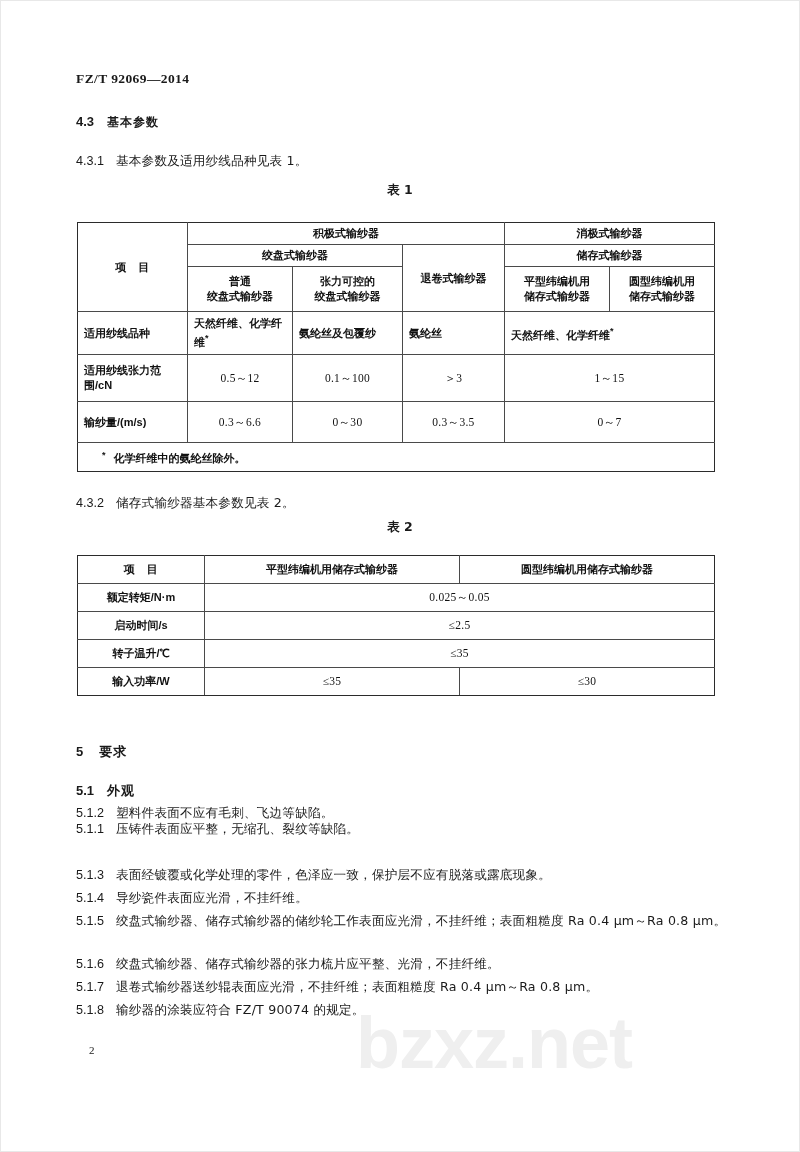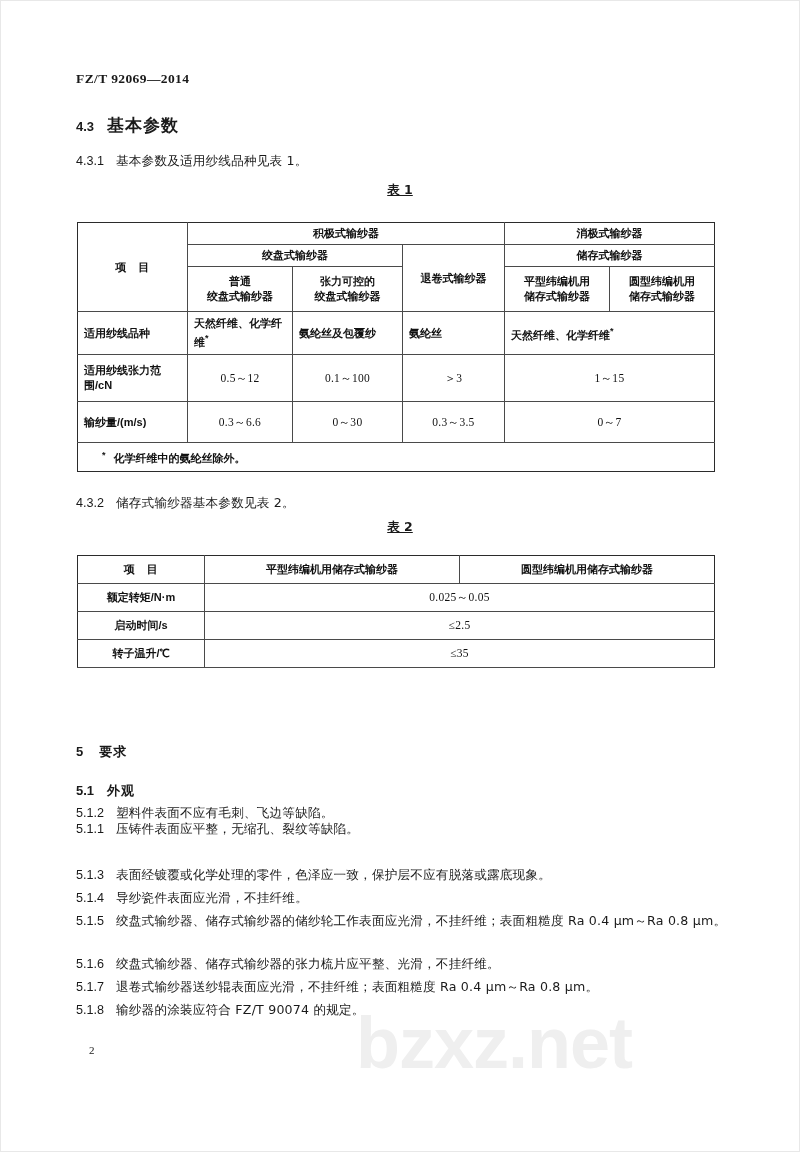--- a/index.html
+++ b/index.html
@@ -72,21 +72,20 @@
   }
   .cn { font-family: "DejaVu Sans", "Liberation Sans", sans-serif; font-size: 12.6px; }
 
   .tbl-caption {
     position: absolute;
     width: 100%;
     text-align: center;
     font-family: "DejaVu Sans", sans-serif;
     font-weight: bold;
     font-size: 12.5px;
-    text-decoration: underline;
   }
 
   table.doc {
     position: absolute;
     border-collapse: collapse;
     font-size: 11.5px;
     table-layout: fixed;
   }
   table.doc td {
     border: 1px solid #4a4a4a;
@@ -132,21 +131,21 @@
 
 <div id="page">
 
   <div class="watermark">bzxz.net</div>
 
   <div class="content">
 
     <div class="hdr-std">FZ/T 92069—2014</div>
 
     <div class="sec-head" style="left:75px; top:113px;">
-      <span class="num">4.3</span><span class="txt cn" style="font-size:17px;">基本参数</span>
+      <span class="num">4.3</span><span class="txt cn" style="font-size:12px;">基本参数</span>
     </div>
 
     <div class="para" style="left:75px; top:150px;">
       <span class="num">4.3.1</span><span class="body cn">基本参数及适用纱线品种见表 1。</span>
     </div>
 
     <div class="tbl-caption" style="top:181px;">表 1</div>
 
     <table class="doc" style="left:76px; top:221px; width:637px;">
       <colgroup>
@@ -246,20 +245,25 @@
           <td class="num outer-r" colspan="2">0.025～0.05</td>
         </tr>
         <tr>
           <td class="outer-l" style="height:21px;">启动时间/s</td>
           <td class="num outer-r" colspan="2">≤2.5</td>
         </tr>
         <tr>
           <td class="outer-l" style="height:21px;">转子温升/℃</td>
           <td class="num outer-r" colspan="2">≤35</td>
         </tr>
+        <tr>
+          <td class="outer-l outer-bot" style="height:21px;">输入功率/W</td>
+          <td class="num outer-bot">≤35</td>
+          <td class="num outer-r outer-bot">≤30</td>
+        </tr>
       </tbody>
     </table>
 
     <div class="sec-head" style="left:75px; top:742px;">
       <span class="num">5</span><span class="txt cn" style="font-size:13px;margin-left:16px;">要求</span>
     </div>
 
     <div class="sec-head" style="left:75px; top:781px;">
       <span class="num">5.1</span><span class="txt cn" style="font-size:13px;">外观</span>
     </div>

